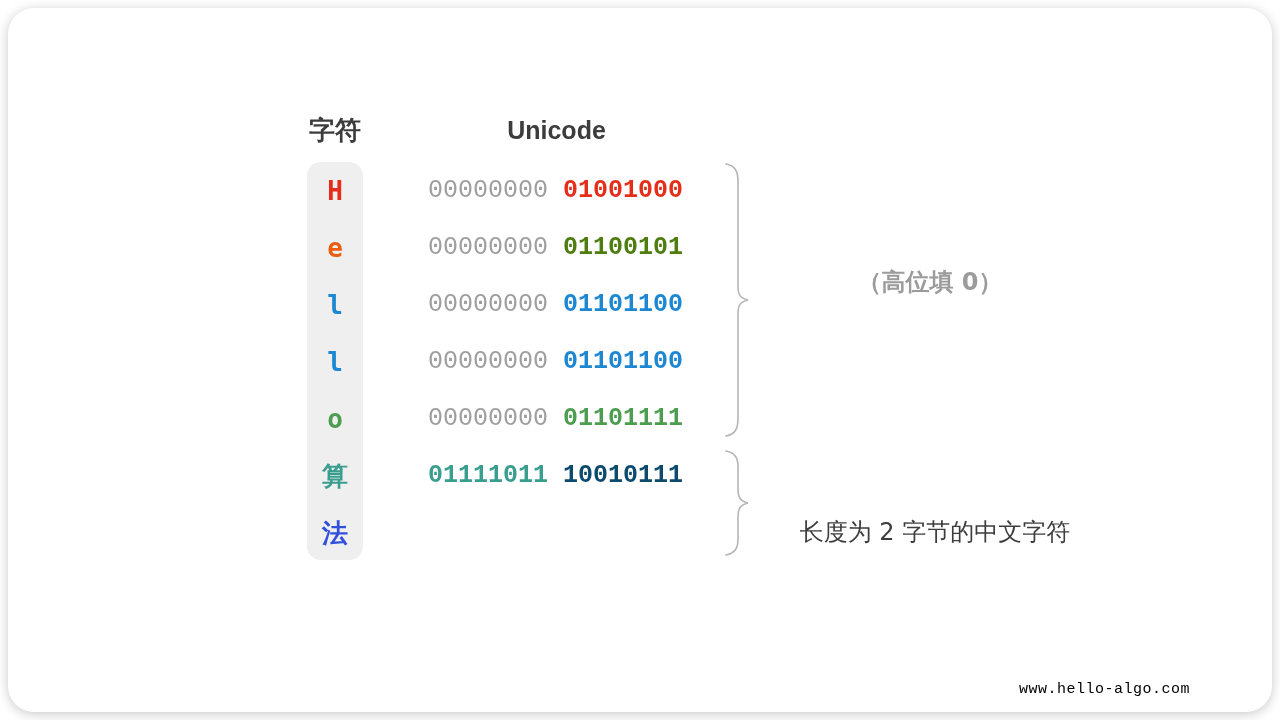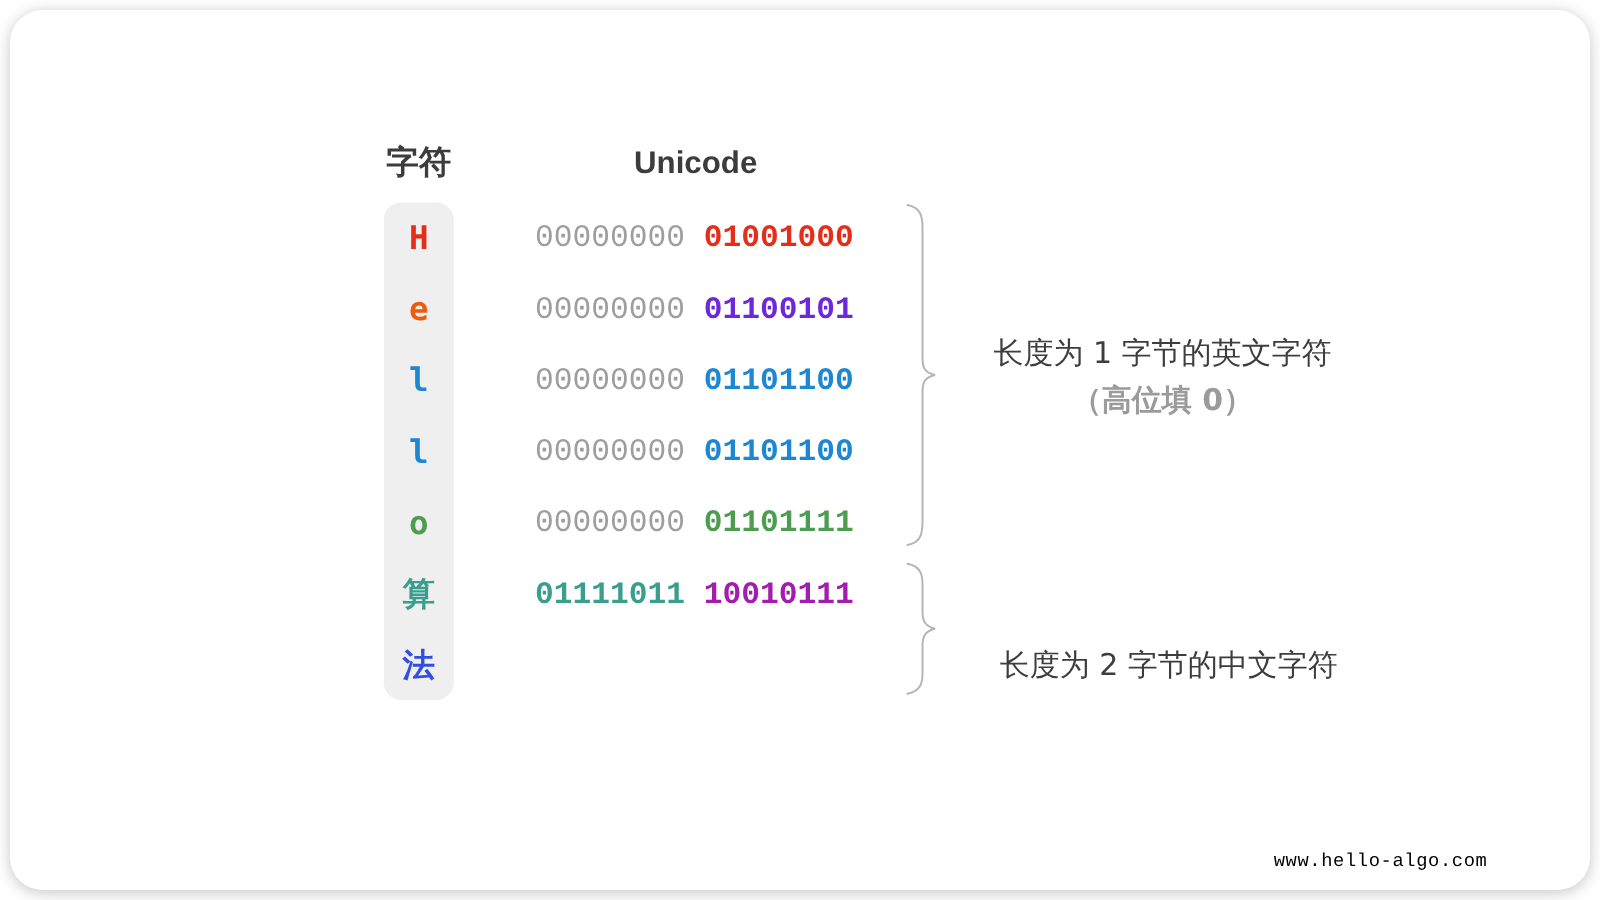--- a/index.html
+++ b/index.html
@@ -94,33 +94,32 @@
 
   <div class="char-cell r1" style="color: rgb(229, 46, 26);">H</div>
   <div class="char-cell r2" style="color: rgb(235, 92, 15);">e</div>
   <div class="char-cell r3" style="color: rgb(30, 135, 210);">l</div>
   <div class="char-cell r4" style="color: rgb(30, 135, 210);">l</div>
   <div class="char-cell r5" style="color: rgb(77, 157, 80);">o</div>
   <div class="char-cell r6" style="color: rgb(58, 158, 143);">算</div>
   <div class="char-cell r7" style="color: rgb(49, 80, 221);">法</div>
 
   <div class="bin-cell r1"><span class="byte1" style="color: rgb(158, 158, 158);">00000000</span> <span class="byte2" style="color: rgb(229, 46, 26);">01001000</span></div>
-  <div class="bin-cell r2"><span class="byte1" style="color: rgb(158, 158, 158);">00000000</span> <span class="byte2" style="color: #6d28d9;">01100101</span></div>
+  <div class="bin-cell r2"><span class="byte1" style="color: rgb(158, 158, 158);">00000000</span> <span class="byte2" style="color: #4d7c0f;">01100101</span></div>
   <div class="bin-cell r3"><span class="byte1" style="color: rgb(158, 158, 158);">00000000</span> <span class="byte2" style="color: rgb(30, 135, 210);">01101100</span></div>
   <div class="bin-cell r4"><span class="byte1" style="color: rgb(158, 158, 158);">00000000</span> <span class="byte2" style="color: rgb(30, 135, 210);">01101100</span></div>
   <div class="bin-cell r5"><span class="byte1" style="color: rgb(158, 158, 158);">00000000</span> <span class="byte2" style="color: rgb(77, 157, 80);">01101111</span></div>
-  <div class="bin-cell both-bold r6"><span class="byte1" style="color: rgb(58, 158, 143);">01111011</span> <span class="byte2" style="color: #a21caf; text-align: center;">10010111</span></div>
+  <div class="bin-cell both-bold r6"><span class="byte1" style="color: rgb(58, 158, 143);">01111011</span> <span class="byte2" style="color: #0c4a6e; text-align: center;">10010111</span></div>
 
   <svg class="brace-layer" viewBox="0 0 1280 720">
     <path d="M 726 164 C 736 166 738 172 738 182 L 738 286 C 738 295 740 298 748 300 C 740 302 738 305 738 314 L 738 418 C 738 428 736 434 726 436" fill="none" stroke="#b5b5b5" stroke-width="1.6" stroke-linecap="round"></path>
     <path d="M 726 451 C 736 453 738 459 738 467 L 738 489 C 738 497 740 501 748 503 C 740 505 738 509 738 517 L 738 539 C 738 547 736 553 726 555" fill="none" stroke="#b5b5b5" stroke-width="1.6" stroke-linecap="round"></path>
   </svg>
 
   <div class="annotation annotation-english">
-    <div>长度为 1 字节的英文字符</div>
     <div class="secondary">（高位填 0）</div>
   </div>
   <div class="annotation annotation-chinese">
     <div>长度为 2 字节的中文字符</div>
   </div>
 
   <div class="watermark">www.hello-algo.com</div>
 
 </div>
 

